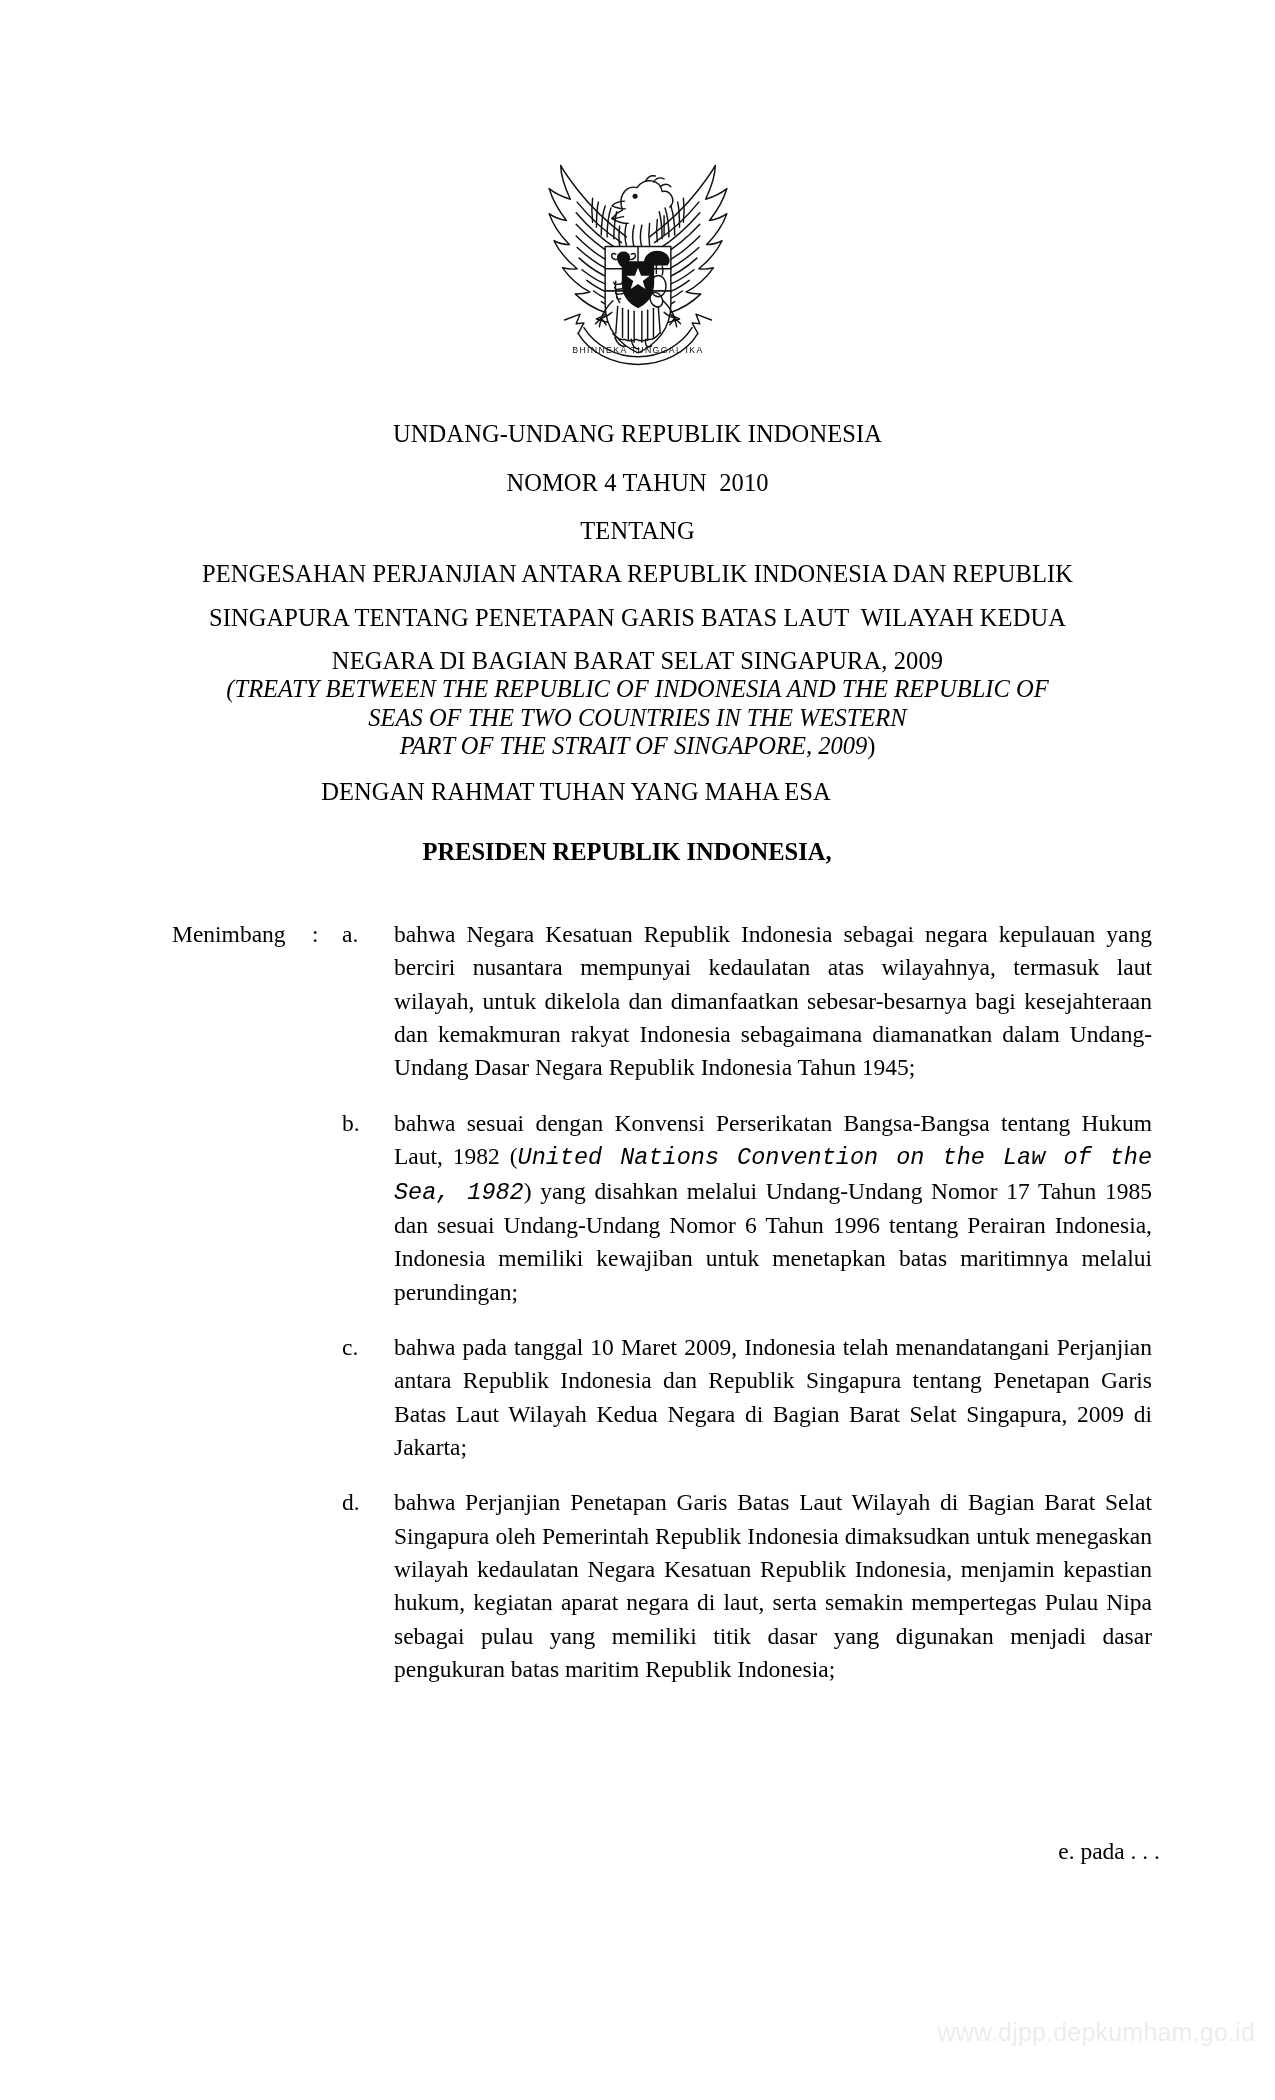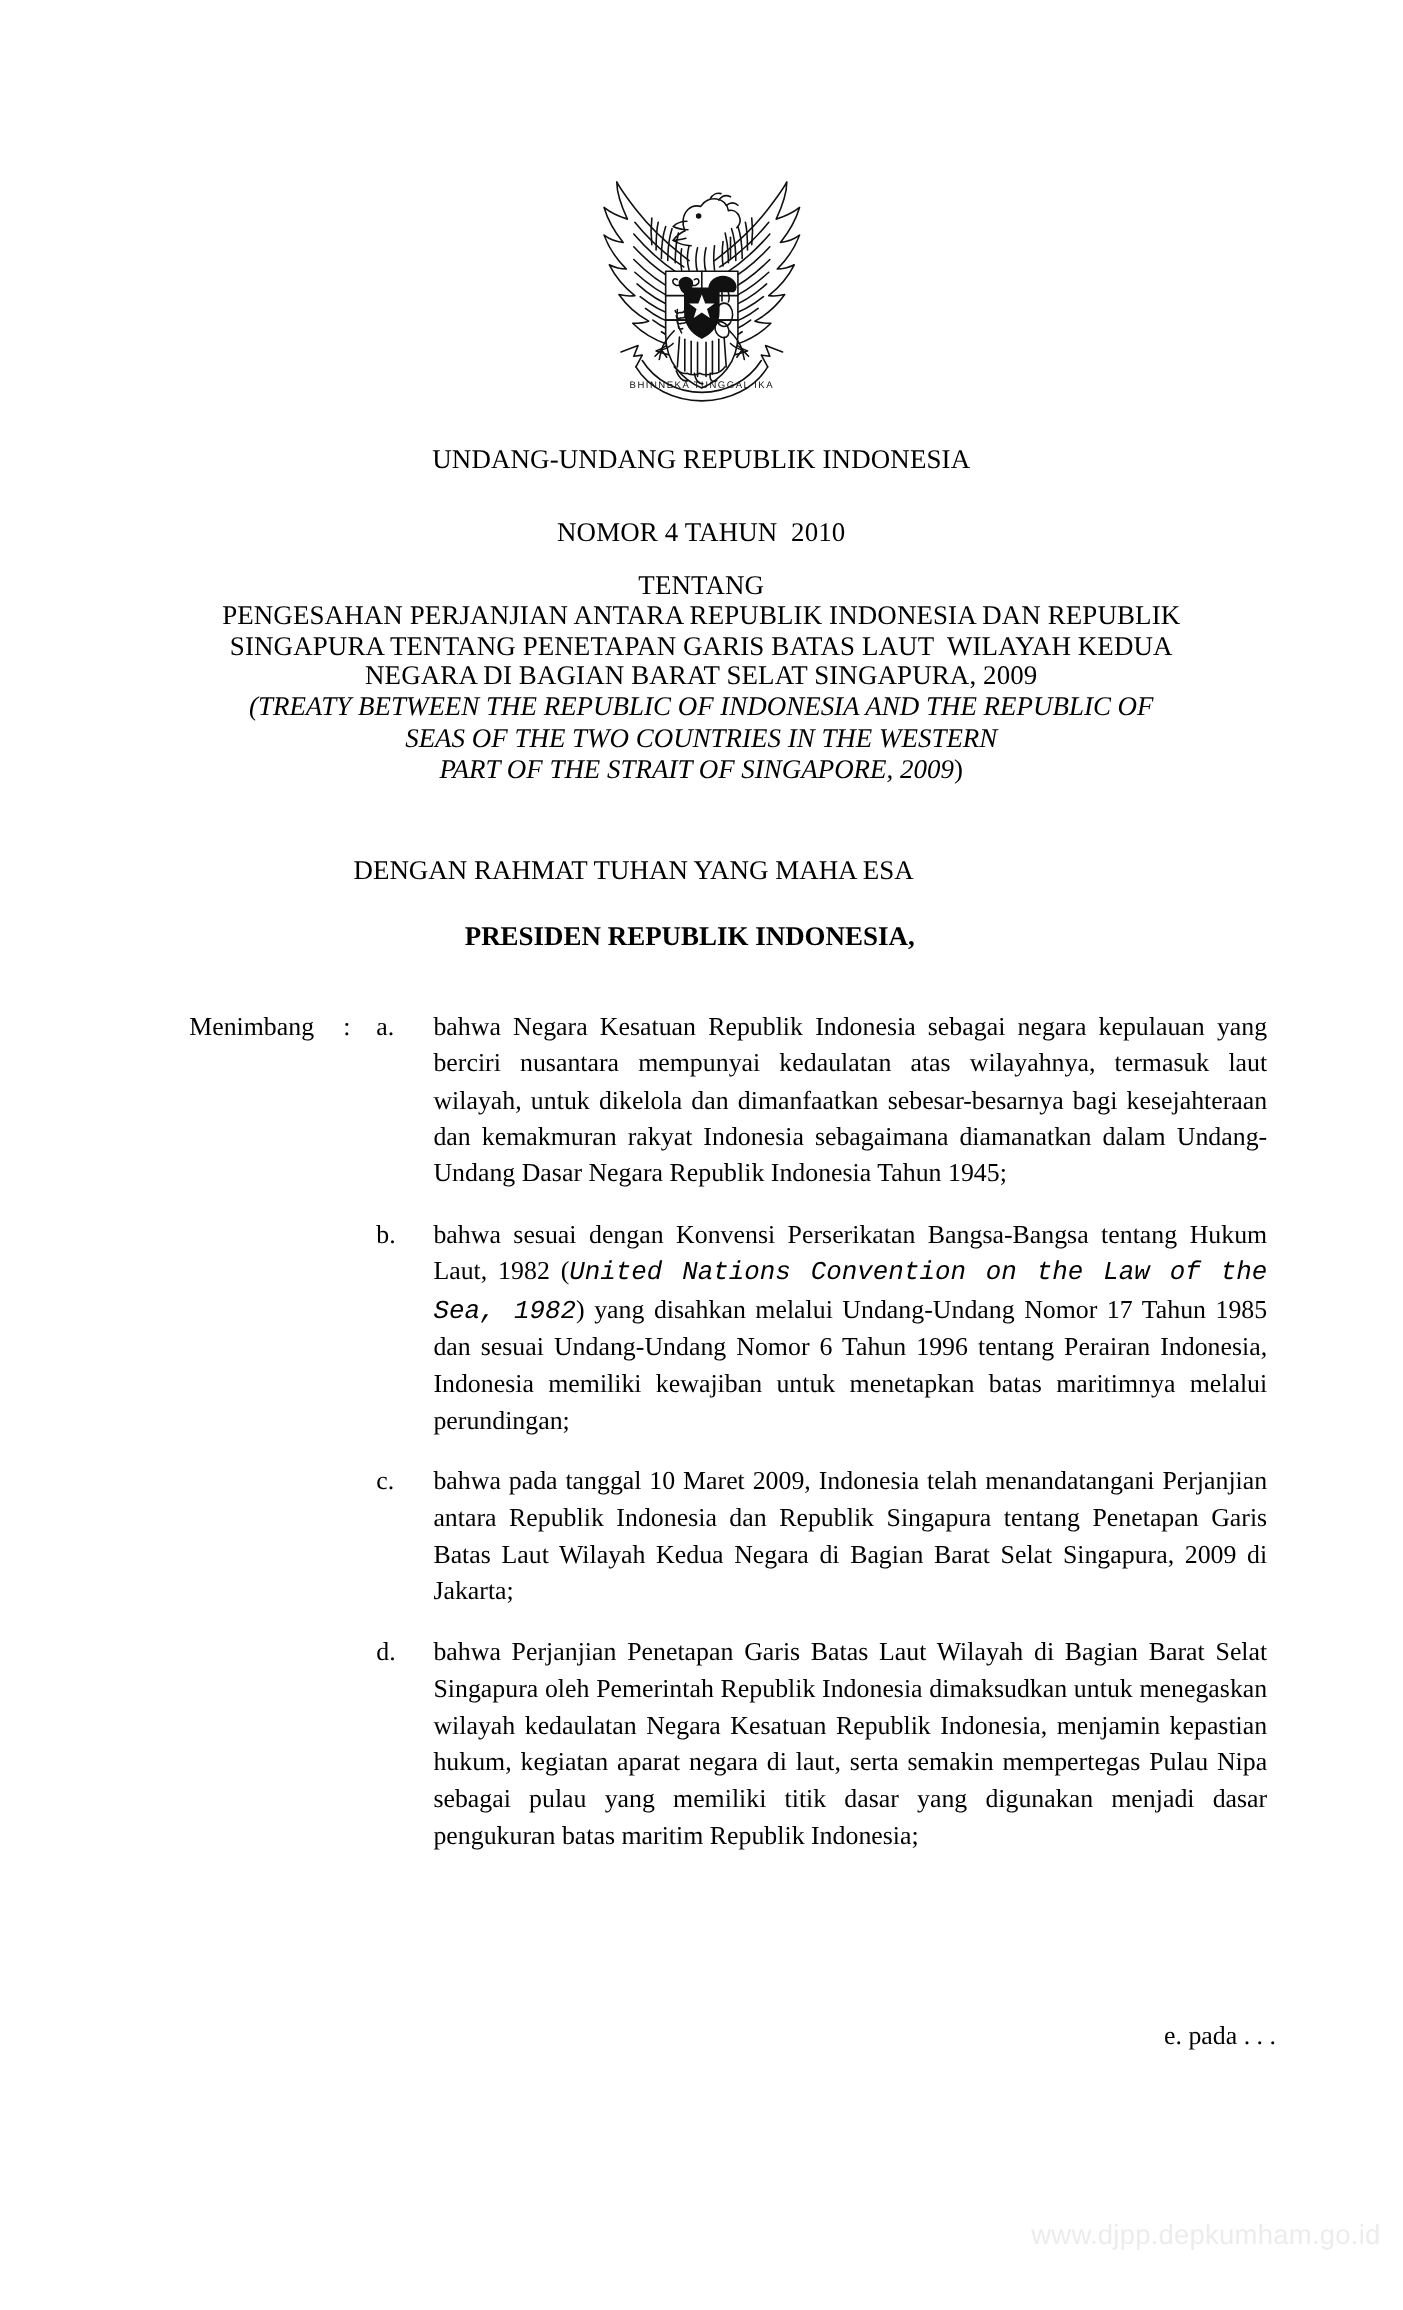--- a/index.html
+++ b/index.html
@@ -45,22 +45,23 @@
     top: 404px;
     left: 0;
     width: 1275px;
     text-align: center;
   }
   .t-line {
     font-size: 24.5px;
     line-height: 1.12;
     letter-spacing: .1px;
     white-space: pre;
-  }
-  .t-gap-lg { margin-top: 40px; }
+    margin-top: 16px;
+  }
+  .t-gap-lg { margin-top: 22px; }
   .t-gap-sm { margin-top: 20px; }
   .t-ital {
     font-style: italic;
     font-size: 24.5px;
     line-height: 1.18;
     white-space: pre;
   }
 
   .invocation {
     position: absolute;

